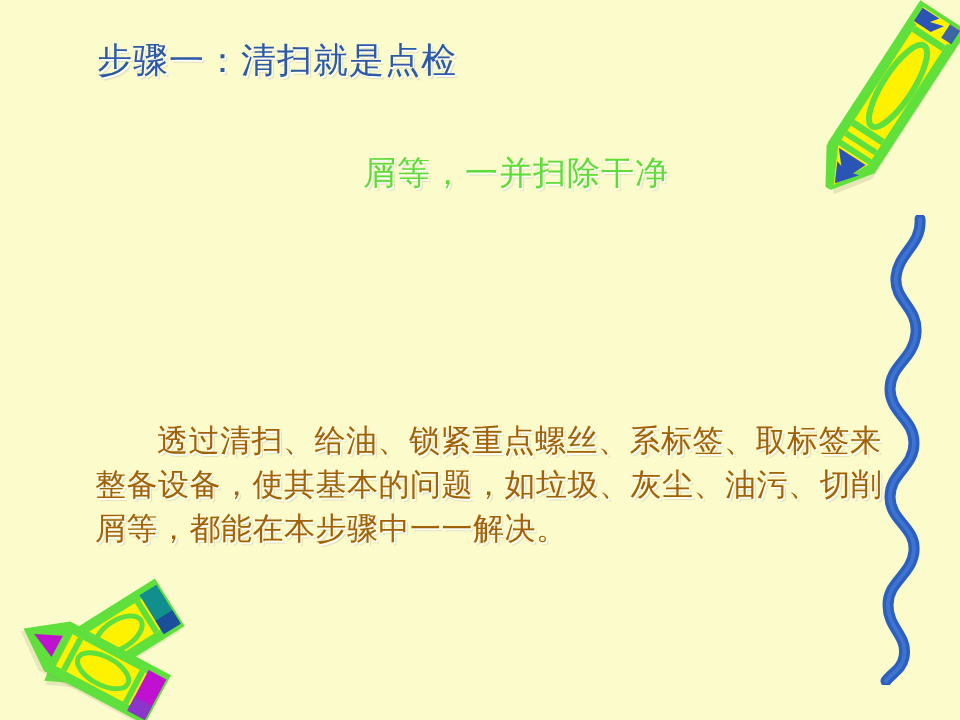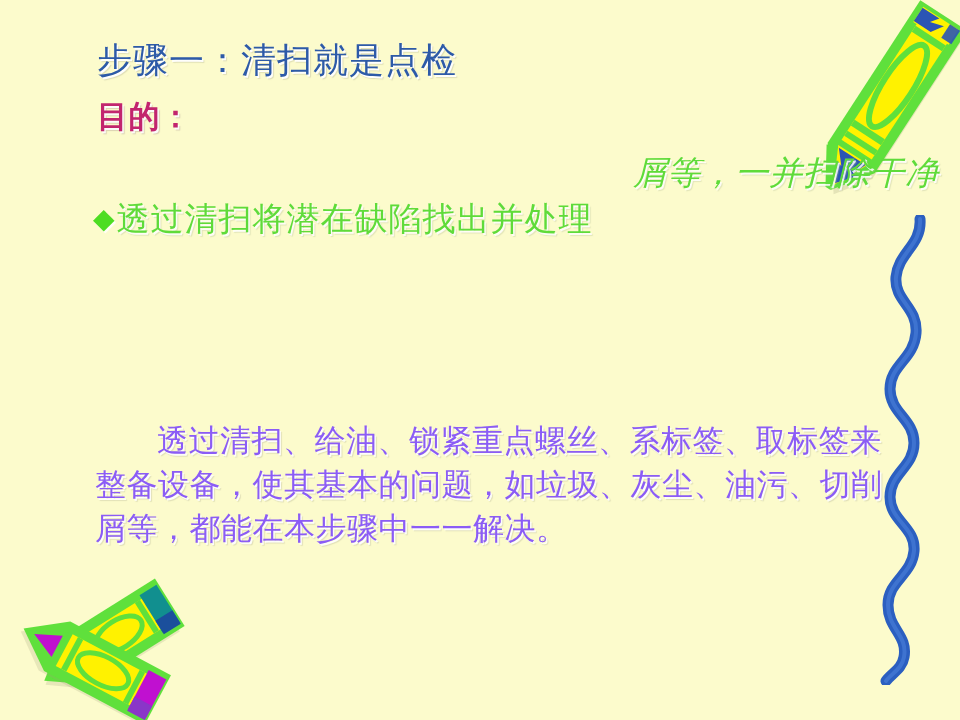--- a/index.html
+++ b/index.html
@@ -93,36 +93,35 @@
     margin-right: 1px;
     text-shadow: 1.5px 1.5px 0 rgba(255,255,255,0.8);
   }
   .bullet-continuation {
     display: block;
     position: relative;
     font-size: 33px;
     line-height: 46px;
     color: #5fdb3a;
     letter-spacing: 1px;
-    text-align: right;
+    text-align: center;
     padding-right: 14px;
     text-shadow: 1.5px 1.5px 0 rgba(255,255,255,0.85),
                  2.5px 2.5px 1px rgba(180,190,150,0.35);
     white-space: nowrap;
-    font-style: italic;
   }
 
   .body-paragraph {
     position: absolute;
     left: 58px;
     top: 418px;
     width: 800px;
     font-size: 31px;
     line-height: 44px;
-    color: #8b5cf6;
+    color: #a16207;
     letter-spacing: 0.5px;
     text-indent: 62px;
     text-shadow: 1.5px 1.5px 0 rgba(255,255,255,0.9),
                  2.5px 2.5px 1px rgba(170,170,140,0.33);
   }
 </style>
 </head>
 <body>
 
 <div id="slide">
@@ -201,29 +200,25 @@
       <path d="M104 14 L120 14 L120 34 L104 34 Z" fill="#8a36c8"></path>
       <path d="M78 122 L114 122 L96 160 Z" fill="#5fe03c"></path>
       <path d="M84 126 L108 126 L96 152 Z" fill="#c010d0"></path>
     </g>
   </svg>
 
   <div id="text-layer">
 
     <div class="slide-title">步骤一：清扫就是点检</div>
 
-    <div class="purpose-label">目的：</div>
 
     <div class="bullet-list">
 
       <div class="bullet-continuation">屑等，一并扫除干净</div>
 
-      <div class="bullet-row">
-        <span class="bullet-diamond">◆</span><span>透过清扫将潜在缺陷找出并处理</span>
-      </div>
 
 
     </div>
 
     <div class="body-paragraph">透过清扫、给油、锁紧重点螺丝、系标签、取标签来整备设备，使其基本的问题，如垃圾、灰尘、油污、切削屑等，都能在本步骤中一一解决。</div>
 
   </div>
 </div>
 
 </body></html>

